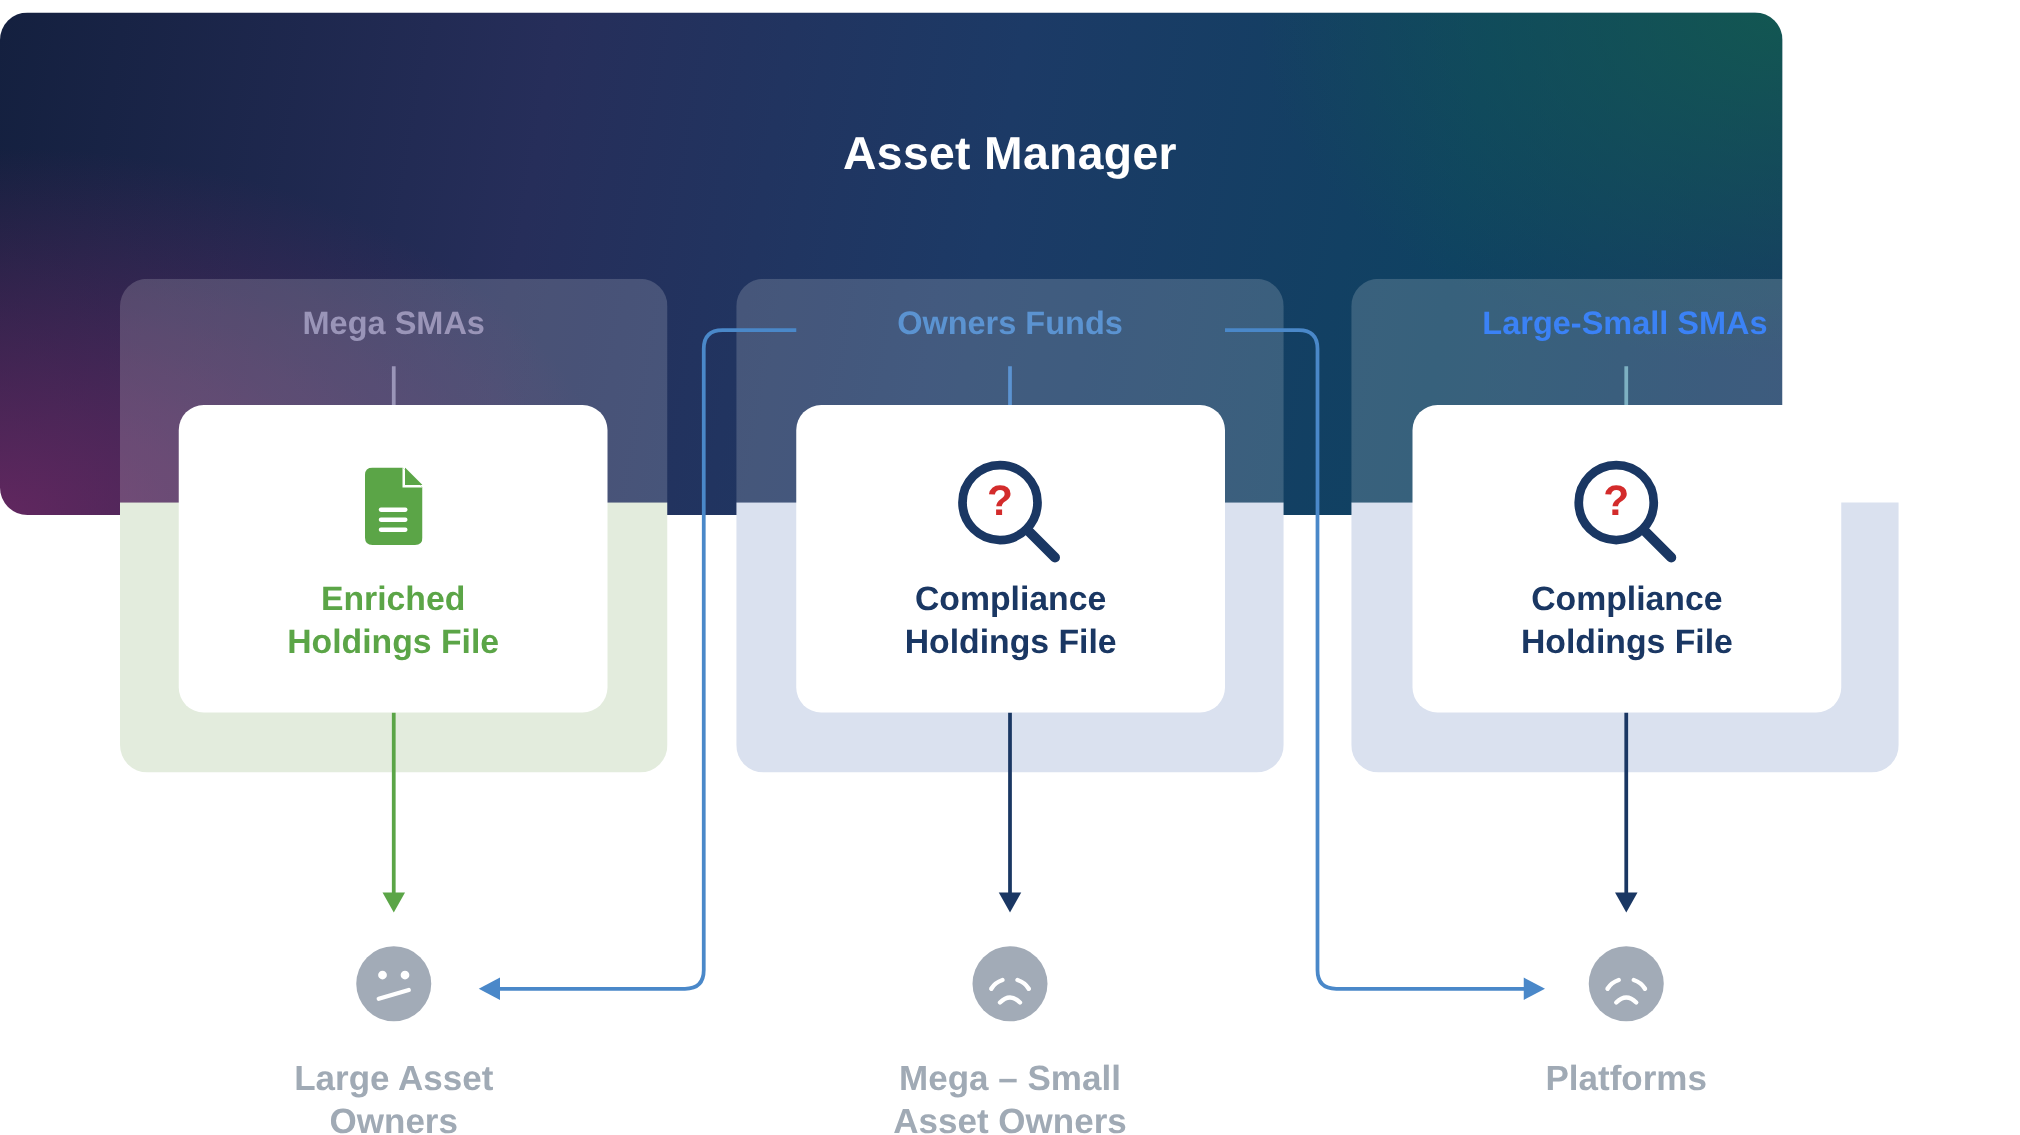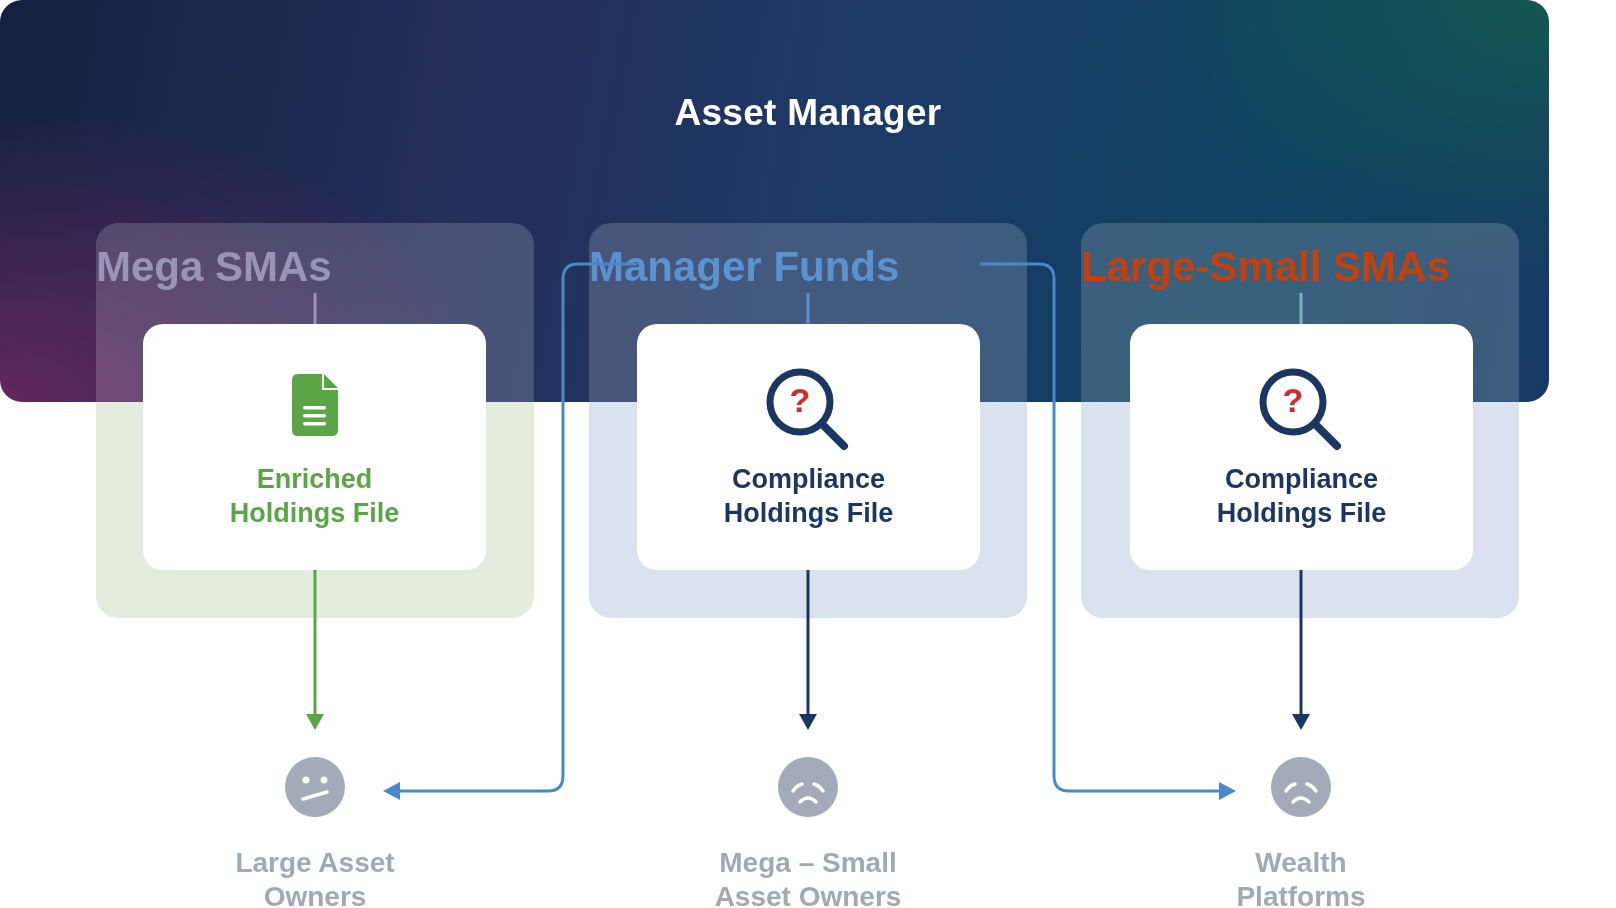--- a/index.html
+++ b/index.html
@@ -1,30 +1,30 @@
 <!DOCTYPE html>
 <html><head>
 <meta charset="utf-8">
 <style>
   html, body { margin:0; padding:0; background:#ffffff; }
   body { width:1616px; height:908px; position:relative; overflow:hidden;
          font-family:"Liberation Sans", "DejaVu Sans", sans-serif; }
-  .header { position:absolute; left:0; top:0; width:1549px; height:402px; border-radius:22px;
+  .header { position:absolute; left:0; top:10px; width:1426px; height:402px; border-radius:22px;
     background:
       radial-gradient(ellipse 700px 420px at 0% 100%, rgba(110,40,100,0.85), rgba(110,40,100,0) 70%),
       radial-gradient(ellipse 600px 400px at 100% 0%, rgba(18,90,80,0.9), rgba(18,90,80,0) 70%),
       linear-gradient(100deg, #14203f 0%, #262e5a 30%, #1c3a66 55%, #0f4262 80%, #173a64 100%); }
   .title { position:absolute; left:0; width:1616px; top:92px; text-align:center; color:#fff;
     font-weight:700; font-size:37px; letter-spacing:0.3px; }
   .panel { position:absolute; top:223px; width:438px; height:395px; border-radius:22px; overflow:hidden; }
   .panel .top { position:absolute; left:0; top:0; right:0; height:179px; background:rgba(255,255,255,0.17); }
   .panel .bot { position:absolute; left:0; top:179px; right:0; bottom:0; }
   .panel.green .bot { background:#e3ecdd; }
   .panel.blue .bot { background:#dae1ef; }
-  .panel-title { position:absolute; left:0; right:0; top:20px; font-weight:700; font-size:42px; }
+  .panel-title { position:absolute; left:0; right:0; top:20px; text-align:center; font-weight:700; font-size:26px; }
   .card { position:absolute; top:324px; width:343px; height:246px; background:#fff; border-radius:20px; }
   .card-label { position:absolute; left:0; right:0; top:138px; text-align:center; font-weight:700; font-size:27px; line-height:34px; }
   .card-icon { position:absolute; left:50%; top:50px; transform:translateX(-50%); }
   .face { position:absolute; top:756px; width:62px; height:62px; margin-left:-31px; }
   .owner { position:absolute; top:846px; width:300px; margin-left:-150px; text-align:center; color:#a0aab5;
     font-weight:700; font-size:28px; line-height:34px; }
   svg.overlay { position:absolute; left:0; top:0; }
 </style>
 </head>
 <body>
@@ -35,27 +35,27 @@
 
 <div class="panel green" style="left:96px">
   <div class="top"></div>
     <div class="bot"></div>
   <div class="panel-title" style="color:#9a95b8">Mega SMAs</div>
 </div>
 
 <div class="panel blue" style="left:589px">
   <div class="top"></div>
     <div class="bot"></div>
-  <div class="panel-title" style="color:#5b93d1">Manager Funds</div>
+  <div class="panel-title" style="color:#5b93d1">Owners Funds</div>
 </div>
 
 <div class="panel blue" style="left:1081px">
   <div class="top"></div>
     <div class="bot"></div>
-  <div class="panel-title" style="color:#c2410c">Large-Small SMAs</div>
+  <div class="panel-title" style="color:#3b82f6">Large-Small SMAs</div>
 </div>
 
 <svg class="overlay" width="1616" height="908">
 
   <g>
     <line x1="315" y1="293" x2="315" y2="333" stroke="#9a95b8" stroke-width="3"></line>
     <polygon points="306,331 324,331 315,345" fill="#9a95b8"></polygon>
   </g>
   <g>
     <line x1="808" y1="293" x2="808" y2="333" stroke="#5b93d1" stroke-width="3"></line>
@@ -157,15 +157,14 @@
 
 <div class="owner" style="left:315px">
   <div>Large Asset</div>
     <div>Owners</div>
 </div>
 <div class="owner" style="left:808px">
   <div>Mega – Small</div>
     <div>Asset Owners</div>
 </div>
 <div class="owner" style="left:1301px">
-  <div>Wealth</div>
     <div>Platforms</div>
 </div>
 
 </body></html>

